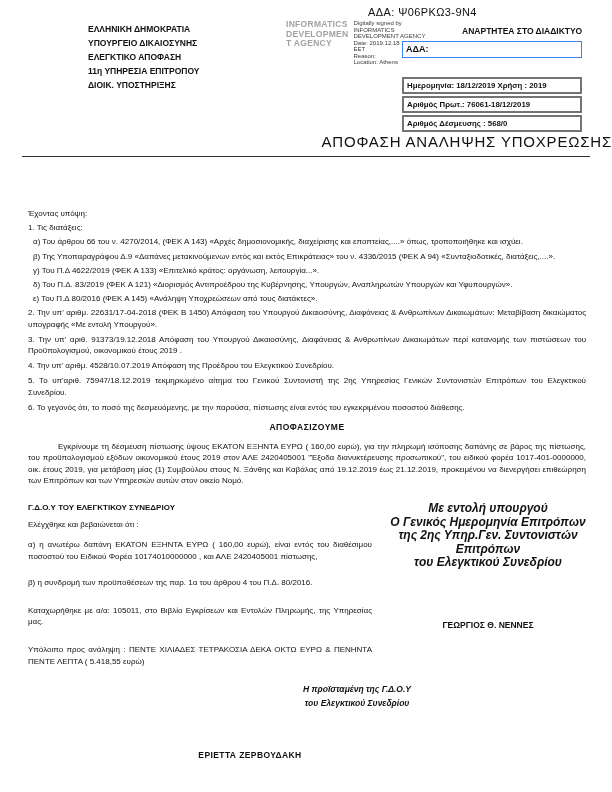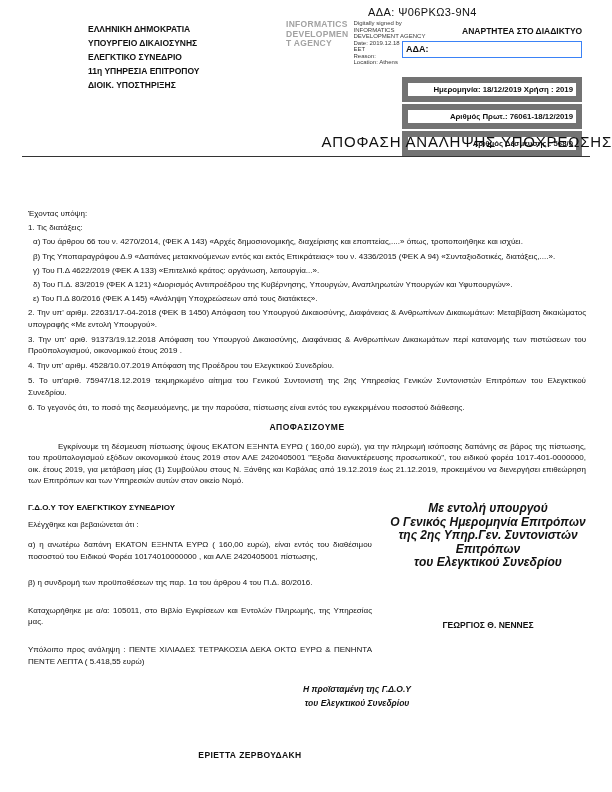--- a/index.html
+++ b/index.html
@@ -33,22 +33,22 @@
     font-size:6px; line-height:6.5px; color:#3a3a3a;
   }
 
   .header-right { position:absolute; top:26px; right:30px; width:180px; }
   .publish-note { font-size:8.5px; font-weight:bold; text-align:right; margin-bottom:5px; }
   .ada-box {
     border:1px solid #3b82f6; height:17px; padding:2px 3px;
     font-size:9px; font-weight:bold; margin-bottom:19px;
   }
   .info-box {
-    border:6px solid #737373; padding:2px 3px;
-    font-size:7.8px; font-weight:bold; margin-bottom:2px; white-space:nowrap;text-align:right;
+    border:2px solid #737373; padding:2px 3px;
+    font-size:7.8px; font-weight:bold; margin-bottom:2px; white-space:nowrap;
   }
 
   .doc-title {
     position:absolute; top:133px; left:0; right:0;
     text-align:right; font-size:15px; letter-spacing:0.8px;
   }
   .rule { position:absolute; top:156px; left:22px; right:22px; border-top:1.2px solid #333; }
 
   .content { position:absolute; top:168px; left:28px; right:26px; font-size:8px; line-height:11.2px;margin-top:40px; }
   .content p { margin-bottom:3px; text-align:justify; }
@@ -84,21 +84,21 @@
 </head>
 <body>
 
 <div class="page">
 
   <div class="ada-top">ΑΔΑ: Ψ06ΡΚΩ3-9Ν4</div>
 
   <div class="header-left">
     <div>ΕΛΛΗΝΙΚΗ ΔΗΜΟΚΡΑΤΙΑ</div>
     <div>ΥΠΟΥΡΓΕΙΟ ΔΙΚΑΙΟΣΥΝΗΣ</div>
-    <div>ΕΛΕΓΚΤΙΚΟ ΣΥΝΕΔΡΙΟ</div>
+    <div>ΕΛΕΓΚΤΙΚΟ ΑΠΟΦΑΣΗ</div>
     <div>11η ΥΠΗΡΕΣΙΑ ΕΠΙΤΡΟΠΟΥ</div>
     <div>ΔΙΟΙΚ. ΥΠΟΣΤΗΡΙΞΗΣ</div>
   </div>
 
   <div class="stamp">
     <div class="stamp-agency">
       <div>INFORMATICS</div>
       <div>DEVELOPMEN</div>
       <div>T AGENCY</div>
     </div>

